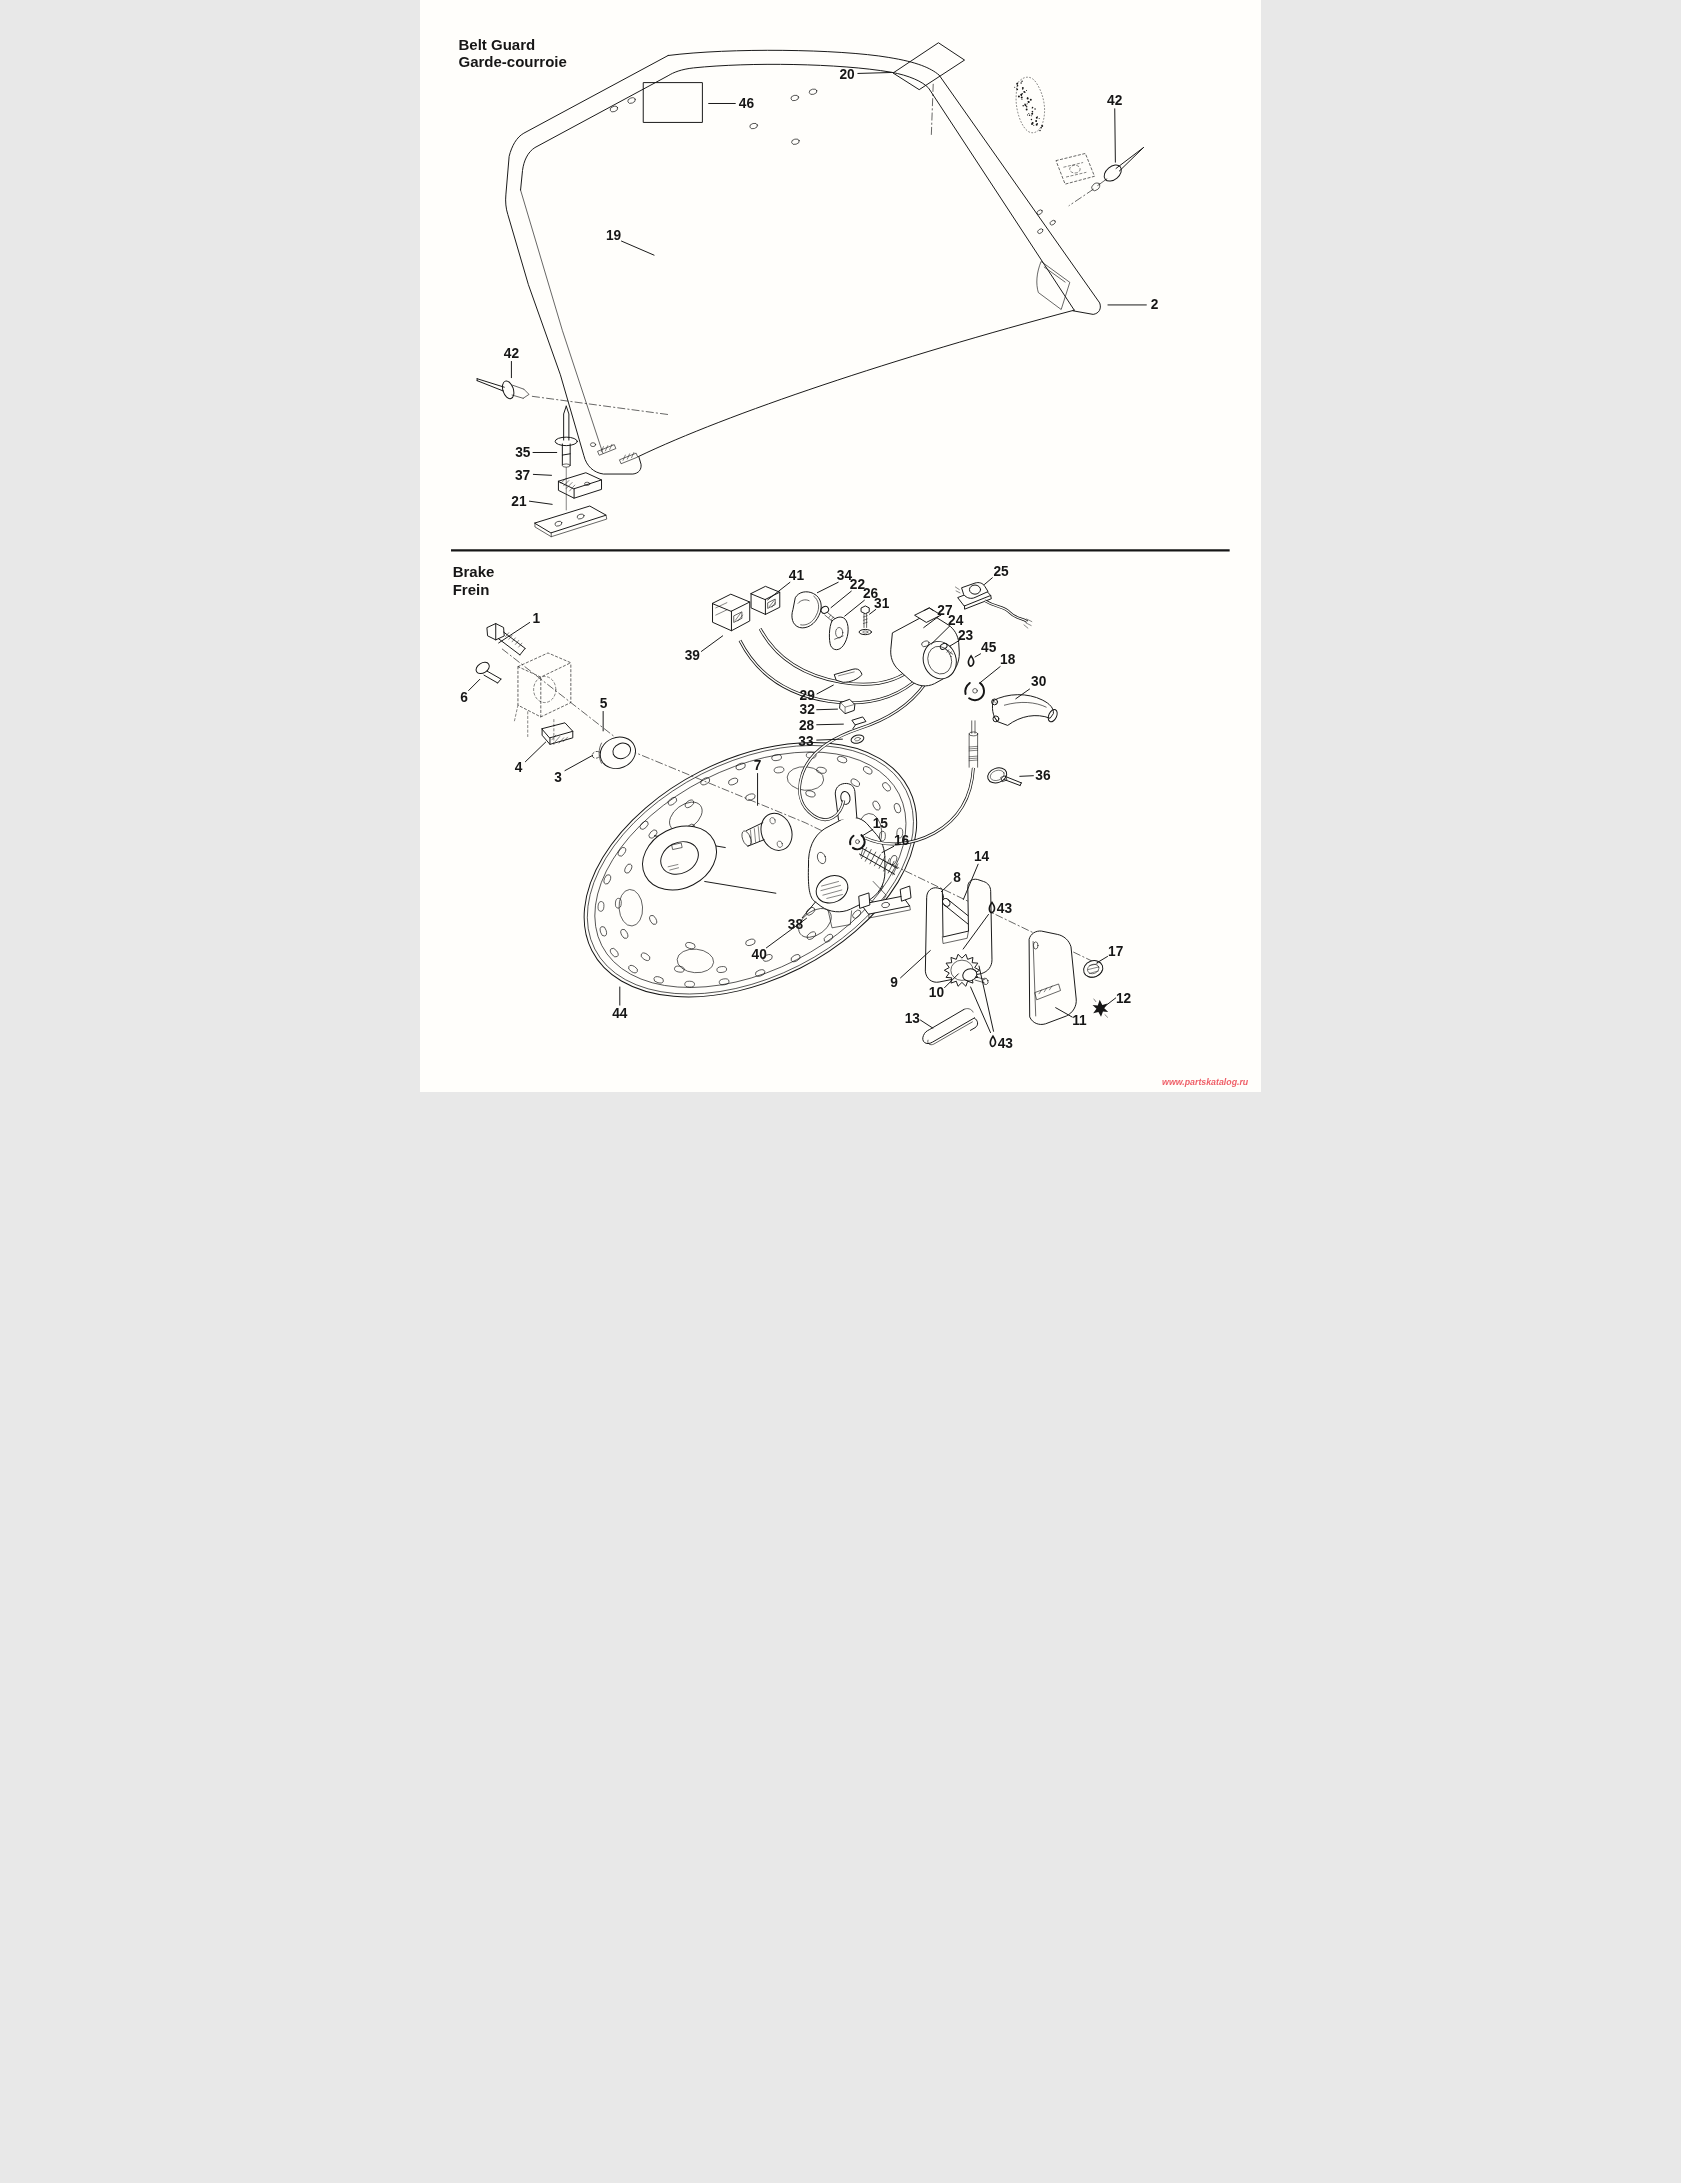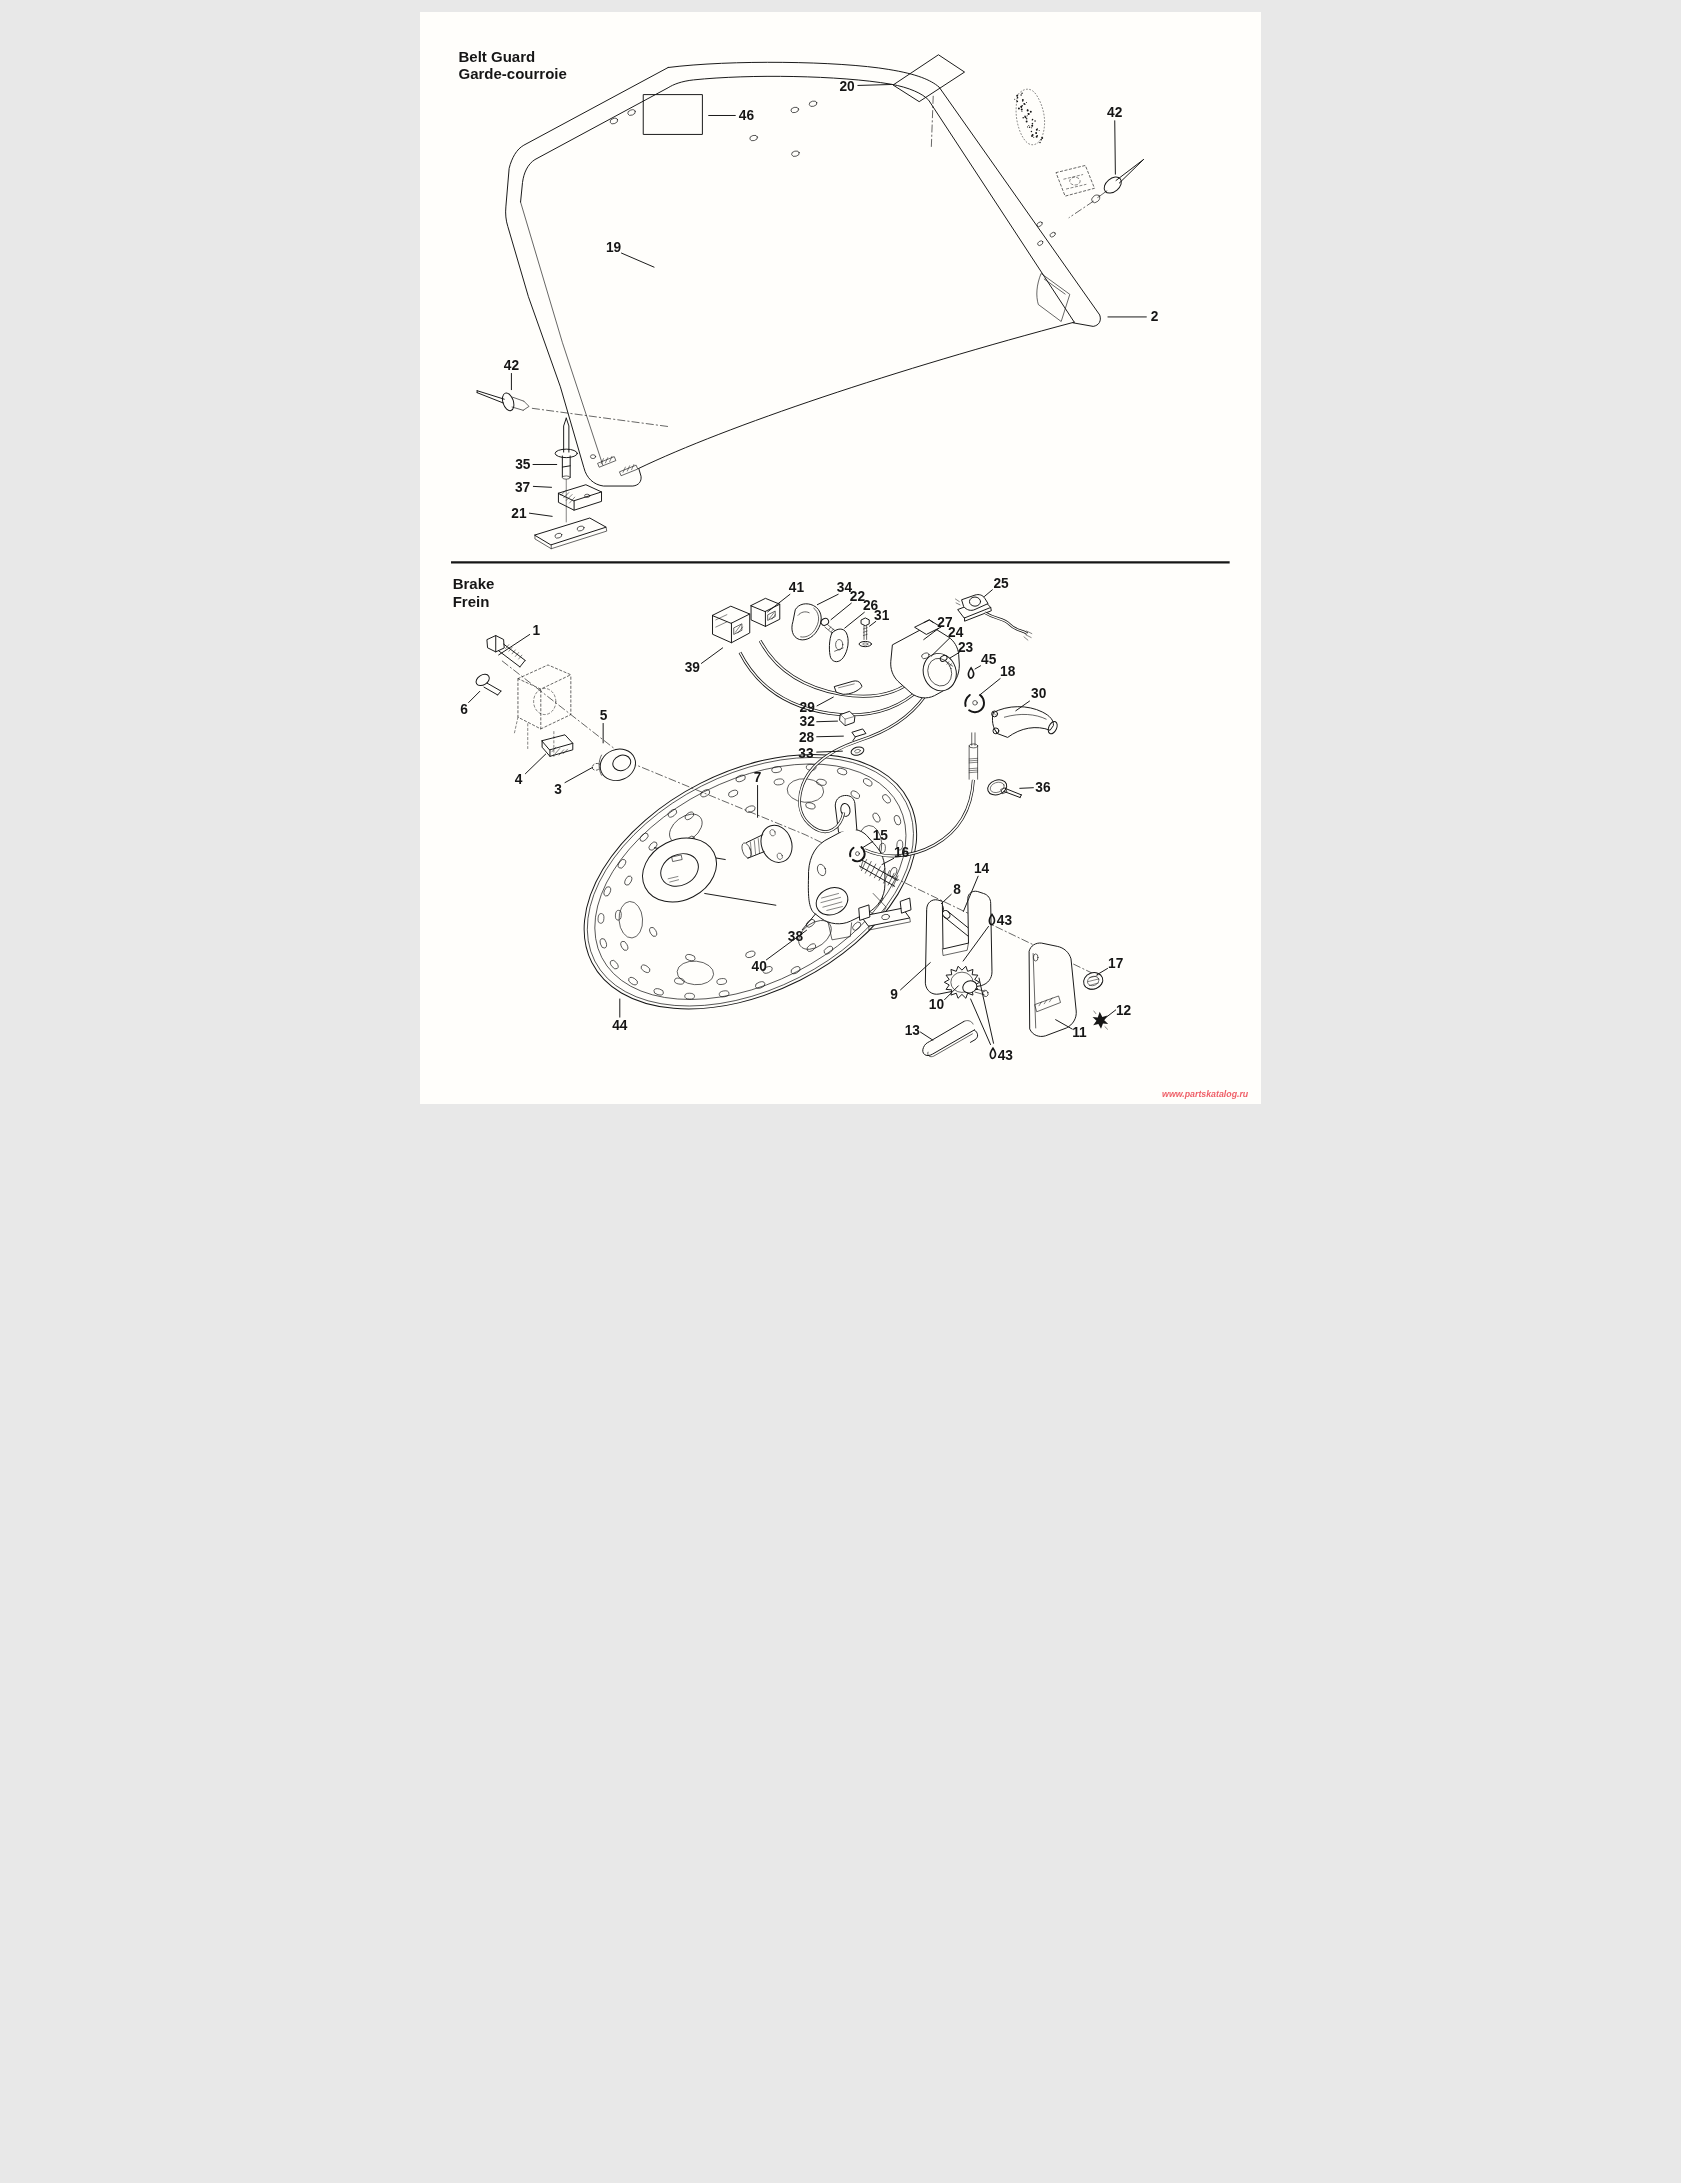--- a/index.html
+++ b/index.html
@@ -1,16 +1,16 @@
 <!DOCTYPE html>
 <html style="font-size:10.4px"><head>
 <meta charset="utf-8">
 <style>
   html,body{margin:0;padding:0;background:#e8e8e8;}
-  .page{width:100%;max-width:841px;margin:12px auto;background:#fffefb;}
+  .page{width:100%;max-width:841px;margin:0 auto;background:#fffefb;}
   svg{display:block;width:100%;height:auto;}
   .ink{stroke:#161616;fill:none;stroke-width:3;stroke-linecap:round;stroke-linejoin:round;}
   .w{fill:#fffefb;}
   .thin{stroke-width:2;}
   .hair{stroke-width:1.6;}
   .thick{stroke-width:6;}
   .dash{stroke-dasharray:7 7;}
   .dot{stroke-dasharray:3 7;}
   .dashdot{stroke-dasharray:22 9 4 9;}
   .title{font:700 46px "Liberation Sans",sans-serif;fill:#161616;}

